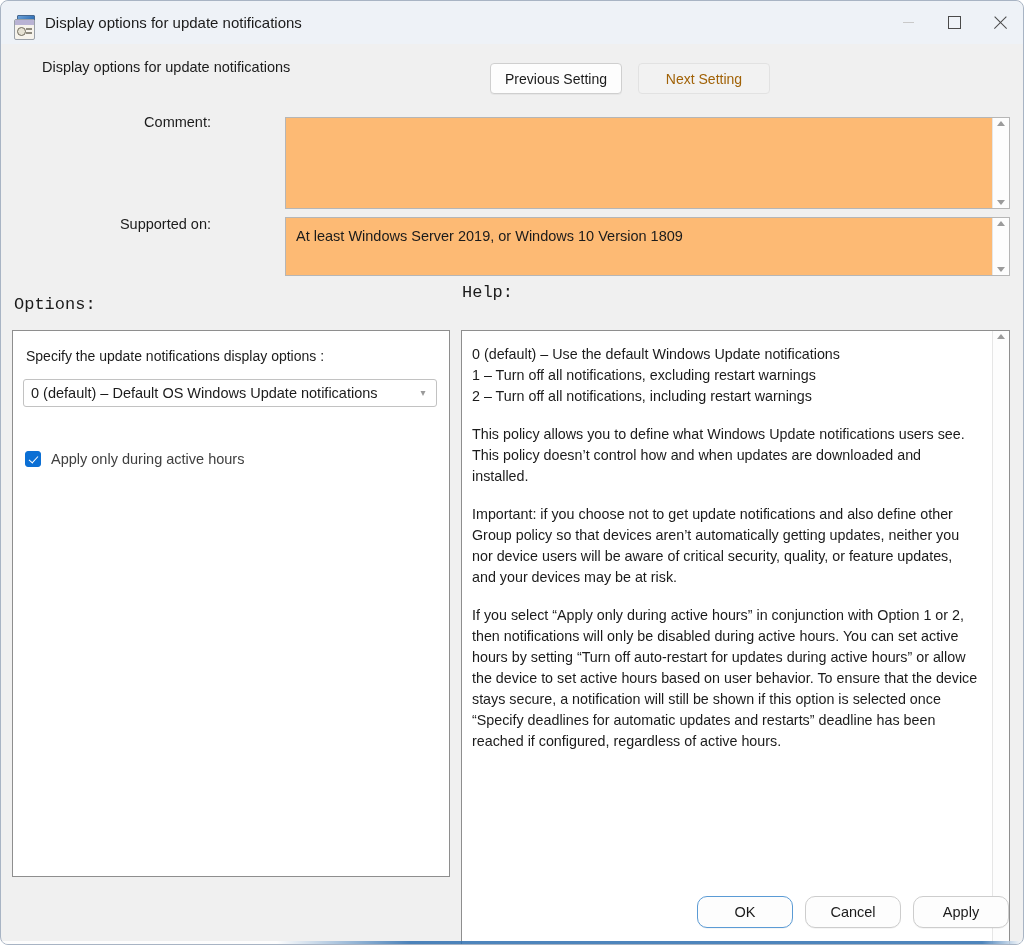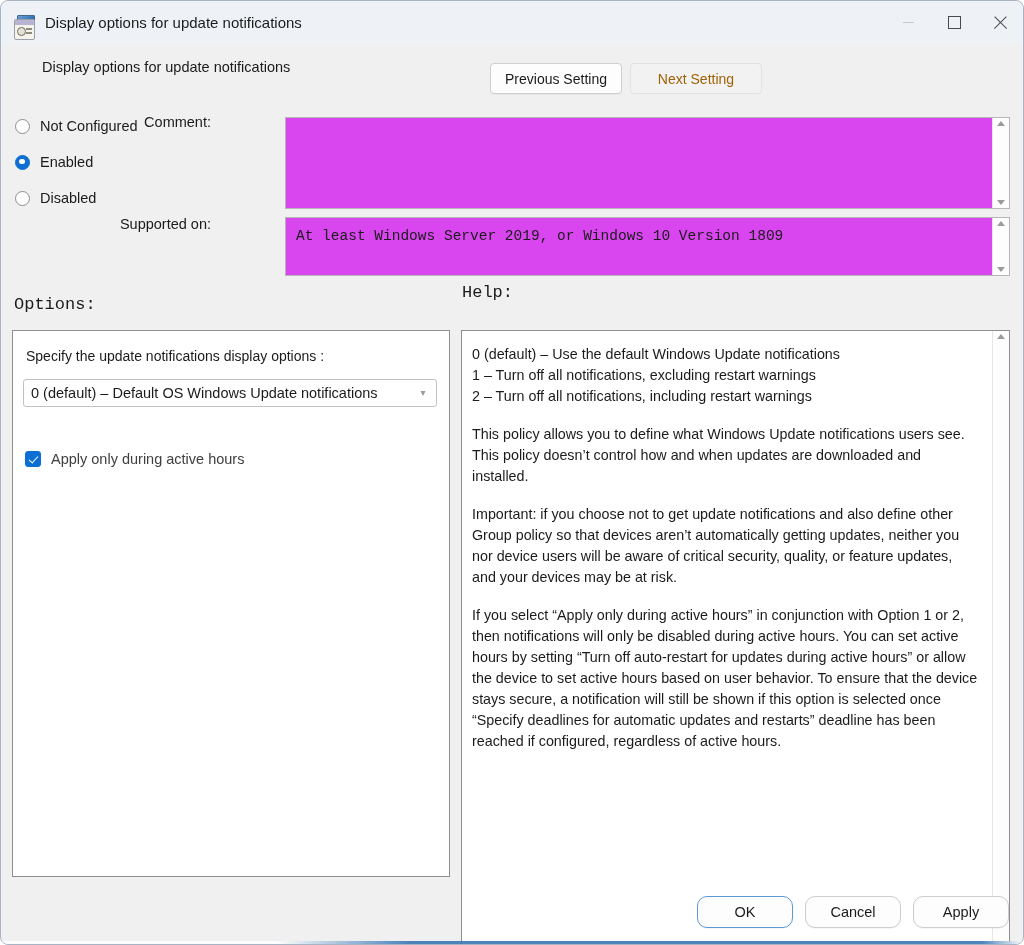--- a/index.html
+++ b/index.html
@@ -128,21 +128,21 @@
     position: absolute;
     left: 41px; top: 58px;
     font-size: 14.5px;
     color: #1b1b1b;
     white-space: nowrap;
   }
   .setting-nav {
     position: absolute;
     top: 62px;
     display: flex;
-    gap: 8px;
+    gap: 16px;
     left: 489px;
   }
   .nav-btn {
     height: 31px;
     min-width: 132px;
     padding: 0 12px;
     font-family: "Liberation Sans", sans-serif;
     font-size: 14px;
     color: #1b1b1b;
     background: #fdfdfd;
@@ -202,25 +202,24 @@
     position: absolute;
     font-size: 14.5px;
     color: #1b1b1b;
     text-align: right;
   }
   #comment-label { left: 100px; top: 113px; width: 110px; }
   #supported-label { left: 100px; top: 215px; width: 110px; }
 
   .textbox {
     position: absolute;
-    background: #d946ef;
+    background: #fdba74;
     border: 1px solid #b6b6b6;
     box-sizing: border-box;
     display: flex;
-    font-family: Liberation Mono, monospace;
   }
   #comment-box { left: 284px; top: 116px; width: 725px; height: 92px; }
   #supported-box { left: 284px; top: 216px; width: 725px; height: 59px; }
   .textbox .content {
     flex: 1;
     padding: 9px 10px;
     font-size: 14.5px;
     color: #1b1b1b;
     overflow: hidden;
     line-height: 1.35;
@@ -407,34 +406,20 @@
       <div class="dot"></div>
       <div class="l1"></div>
       <div class="l2"></div>
   </div>
   <div class="policy-title">Display options for update notifications</div>
   <div class="setting-nav">
     <button class="nav-btn">Previous Setting</button>
     <button class="nav-btn disabled">Next Setting</button>
   </div>
 
-  <div class="state-col">
-    <div class="radio-row">
-      <span class="radio"></span>
-      <span class="radio-label">Not Configured</span>
-    </div>
-    <div class="radio-row">
-      <span class="radio checked"></span>
-      <span class="radio-label">Enabled</span>
-    </div>
-    <div class="radio-row">
-      <span class="radio"></span>
-      <span class="radio-label">Disabled</span>
-    </div>
-  </div>
 
   <div class="field-label" id="comment-label">Comment:</div>
   <div class="textbox" id="comment-box">
     <div class="content"></div>
     <div class="vscroll">
       <span class="arrow-up"></span>
       <span class="arrow-down"></span>
     </div>
   </div>
 

